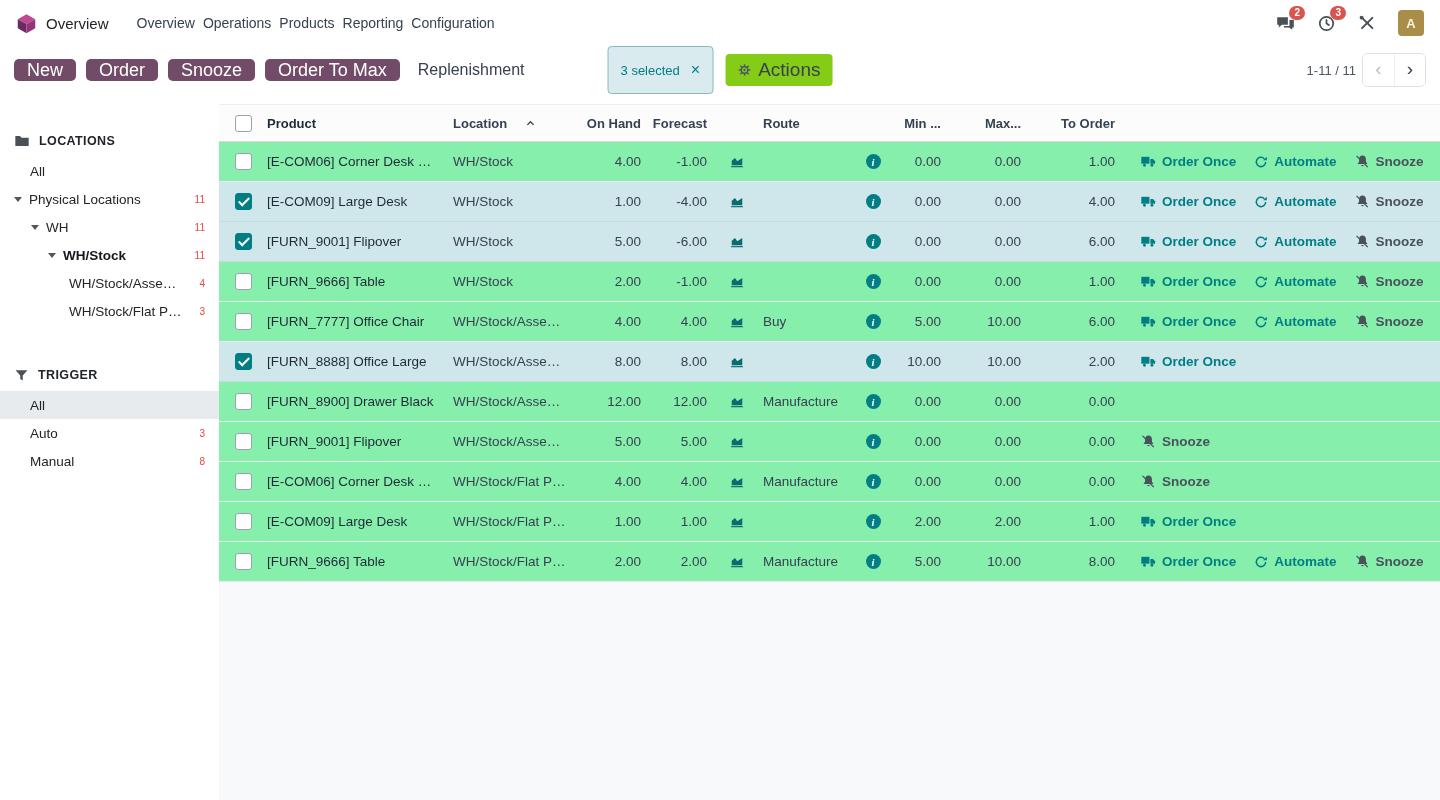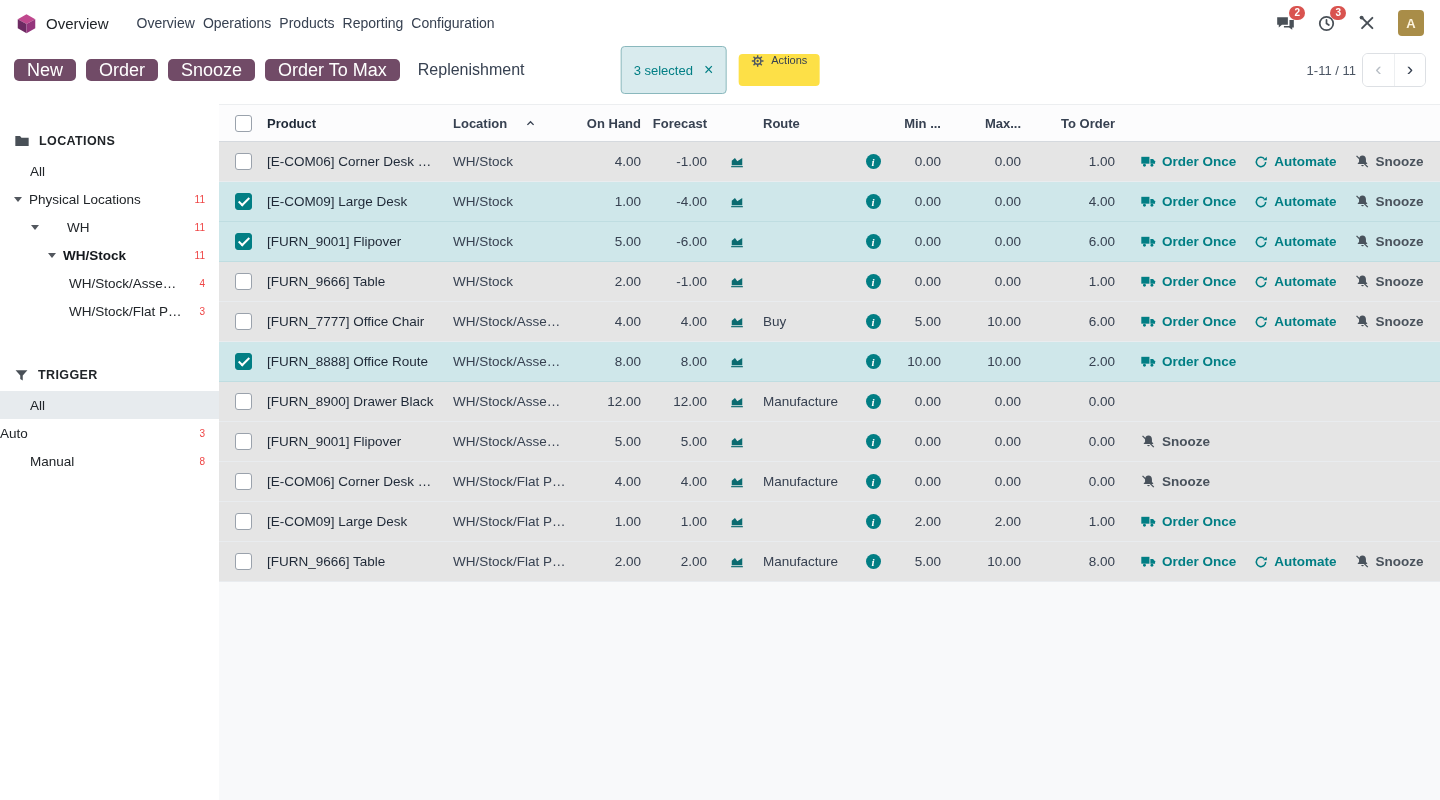--- a/index.html
+++ b/index.html
@@ -27,22 +27,22 @@
   
   .control-panel{height:48px;display:flex;align-items:center;gap:10px;padding:0 14px;position:relative}
   .btn-primary{background:var(--primary);color:#fff;height:22px;padding:0 13px;border-radius:5px;
                font-size:18px;font-weight:400}
   .cp-title{font-size:16px;color:#374151;margin-left:8px;font-weight:normal}
   .cp-center{position:absolute;left:50%;top:50%;transform:translate(-50%,-50%);
              display:flex;align-items:center;gap:12px}
   .selected-pill{display:flex;align-items:center;gap:11px;height:48px;padding:0 12px;background:#D9EBEE;
                  border:1px solid #8AB8BD;border-radius:4px;color:var(--accent);font-size:13px;font-weight:500}
   .pill-close{color:var(--accent);font-size:16px;line-height:1;cursor:pointer}
-  .actions-btn{display:flex;gap:7px;height:32px;padding:0 12px;background:#fde047;
-               border-radius:4px;font-size:11px;font-weight:500;color:#374151}
+  .actions-btn{display:flex;align-items:center;gap:7px;height:32px;padding:0 12px;background:#84cc16;
+               border-radius:4px;font-size:19px;font-weight:500;color:#374151}
   .cp-right{margin-left:auto;display:flex;align-items:center;gap:6px}
   .pager-range{font-size:13px;color:#4B5563}
   .pager{display:flex;border:1px solid #DDE0E4;border-radius:6px;overflow:hidden}
   .pager-btn{width:31px;height:32px;display:flex;align-items:center;justify-content:center;background:#fff;
              font-size:19px;color:#374151;padding-bottom:3px}
   .pager-btn.prev{color:#B7BDC4}
   .pager-btn + .pager-btn{border-left:1px solid #EDEFF1}
 
   
   .content{display:flex;height:706px}
@@ -59,21 +59,21 @@
   .caret-tri{width:0;height:0;border:4px solid transparent;border-top:5px solid #52575E;
              margin:5px 7px 0 0;flex-shrink:0}
   .side-label{white-space:nowrap;overflow:hidden;text-overflow:ellipsis}
   .side-count{margin-left:auto;color:#ef4444;font-size:10px;padding-left:8px}
 
   
   .main{flex:1;min-width:0;display:flex;flex-direction:column;background:#fff;padding-top:10px}
   .thead{display:flex;align-items:center;height:38px;background:#FCFCFD;flex-shrink:0;
          border-top:1px solid #ECEEF0;border-bottom:1px solid #D5D9DE;
          font-weight:bold;font-size:13px;color:#374151}
-  .trow{display:flex;align-items:center;height:40px;background:#e5e5e5;border-bottom:1px solid #E9ECEF;
+  .trow{display:flex;align-items:center;height:40px;background:#86efac;border-bottom:1px solid #E9ECEF;
         cursor:pointer;flex-shrink:0}
   .trow.selected{background:var(--selected-row);border-bottom-color:#BFDDE1}
   .filler{flex:1;background:#F8F9FA}
 
   .cell{flex-shrink:0;white-space:nowrap;overflow:hidden}
   .c-cb{width:48px;padding-left:16px;display:flex;align-items:center}
   .c-product{width:186px;padding-right:19px;text-overflow:ellipsis;color:#1F2937}
   .c-location{width:126px;padding-right:8px;text-overflow:ellipsis}
   .c-onhand{width:72px;text-align:right;padding-right:10px}
   .c-forecast{width:66px;text-align:right;padding-right:10px}
@@ -210,21 +210,21 @@
           <div class="side-item" style="padding-left: 30px;">
 
     <span class="side-label">All</span>
     <span class="side-count"></span>
   </div>
           <div class="side-item" style="padding-left: 14px;">
     <span class="caret-tri"></span>
     <span class="side-label">Physical Locations</span>
     <span class="side-count">11</span>
   </div>
-          <div class="side-item" style="padding-left: 31px; gap: 21px;">
+          <div class="side-item" style="padding-left: 31px;">
     <span class="caret-tri"></span>
     <span class="side-label">WH</span>
     <span class="side-count">11</span>
   </div>
           <div class="side-item bold" style="padding-left: 48px;">
     <span class="caret-tri"></span>
     <span class="side-label">WH/Stock</span>
     <span class="side-count">11</span>
   </div>
           <div class="side-item" style="padding-left: 69px;">
@@ -247,21 +247,21 @@
             </svg>
         </span>
         <span>TRIGGER</span>
       </div>
       <div>
           <div class="side-item selected" style="padding-left: 30px;">
 
     <span class="side-label">All</span>
     <span class="side-count"></span>
   </div>
-          <div class="side-item" style="">
+          <div class="side-item" style="padding-left: 30px;">
 
     <span class="side-label">Auto</span>
     <span class="side-count">3</span>
   </div>
           <div class="side-item" style="padding-left: 30px;">
 
     <span class="side-label">Manual</span>
     <span class="side-count">8</span>
   </div>
         </div>
@@ -570,21 +570,21 @@
           </svg>
         </span>
         <span>Snooze</span>
       </button>
     </div>
   </div>
         <div class="trow selected">
     <div class="cell c-cb">
             <span class="cb checked"></span>
           </div>
-    <div class="cell c-product">[FURN_8888] Office Route</div>
+    <div class="cell c-product">[FURN_8888] Office Large</div>
     <div class="cell c-location">WH/Stock/Asse…</div>
     <div class="cell c-onhand">8.00</div>
     <div class="cell c-forecast">8.00</div>
     <div class="cell c-graph">
       <span class="g-icon">
         <svg viewBox="0 0 24 24" width="16" height="14" fill="#0B6B70">
           <path d="M2 21h20v-2H2z"></path>
           <path d="M3 17.5V10l5.5-5 4 5.5L21 5v12.5z"></path>
         </svg>
       </span>

